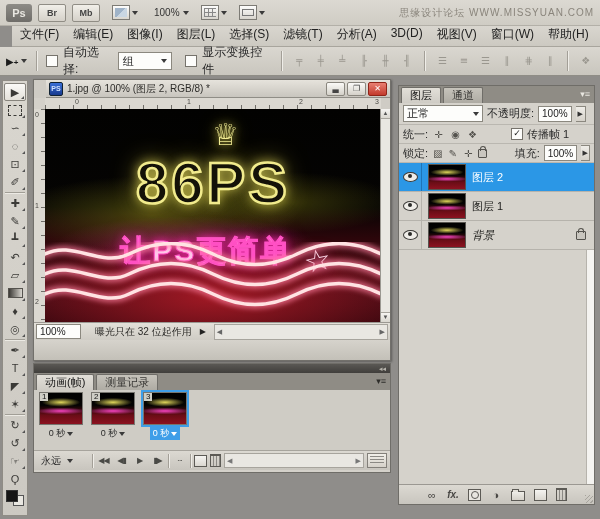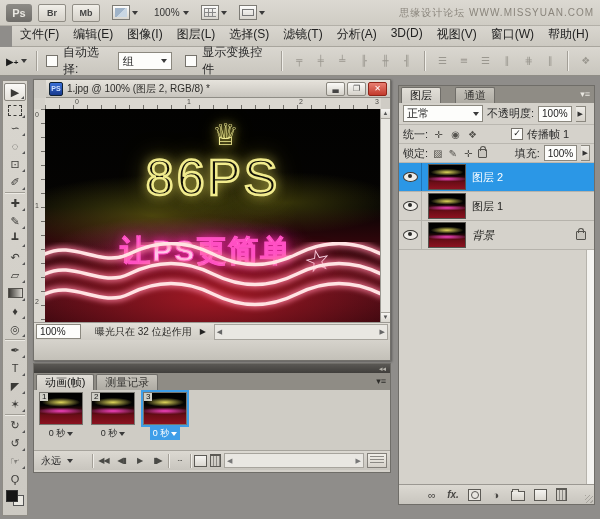--- a/index.html
+++ b/index.html
@@ -79,21 +79,21 @@
 
   .canvas{position:absolute;left:11px;top:29px;right:9px;bottom:38px;overflow:hidden;
      background:
        radial-gradient(ellipse 55% 18% at 42% 63%, rgba(255,60,180,.28), transparent 70%),
        radial-gradient(ellipse 60% 26% at 32% 50%, rgba(122,118,22,.55), transparent 72%),
        radial-gradient(ellipse 46% 20% at 72% 44%, rgba(110,106,18,.45), transparent 72%),
        radial-gradient(ellipse 75% 40% at 50% 88%, rgba(170,26,38,.9), transparent 78%),
        linear-gradient(#020201 0%,#050403 46%,#2e060b 62%,#55101a 78%,#3c080f 100%);}
   .crown{position:absolute;left:50%;top:8px;transform:translateX(-4%);font-size:30px;color:#f3ee96;
          text-shadow:0 0 8px rgba(235,225,90,.95),0 0 18px rgba(190,180,50,.8);}
-  .headline{position:absolute;left:50%;top:40px;transform:translateX(-50%);font-weight:normal;font-size:50px;
+  .headline{position:absolute;left:50%;top:40px;transform:translateX(-50%);font-weight:bold;font-size:58px;
             letter-spacing:3px;color:#141208;-webkit-text-stroke:2.5px #f1eb8d;
             text-shadow:0 0 12px rgba(235,225,95,.9),0 0 26px rgba(200,190,55,.75);white-space:nowrap;}
   .subline{position:absolute;left:48%;top:122px;transform:translateX(-50%);font-weight:bold;font-size:30px;
            color:#ffc9ec;-webkit-text-stroke:1px #ff4fc4;letter-spacing:2px;white-space:nowrap;
            text-shadow:0 0 8px rgba(255,50,190,.95),0 0 20px rgba(225,20,160,.8);}
   .star{position:absolute;left:77%;top:134px;font-size:30px;color:#ffe0ee;transform:rotate(-12deg);
         text-shadow:0 0 8px rgba(255,120,190,.9),0 0 16px rgba(255,60,150,.7);}
   .waves{position:absolute;left:0;right:0;bottom:6px;height:74px;}
 
   .vscroll{position:absolute;top:29px;right:0;width:9px;bottom:38px;background:#e9e7e2;border-left:1px solid #9b9892;}
@@ -136,21 +136,21 @@
   .asep{width:1px;height:14px;background:#a39f97;box-shadow:1px 0 0 #efede8;}
   .micon-page{width:11px;height:10px;border:1px solid #5c5a55;background:linear-gradient(#f5f4f1,#dad7d0);position:relative;}
   .micon-trash{width:9px;height:10px;border:1px solid #5c5a55;border-top:2px solid #5c5a55;background:
       repeating-linear-gradient(90deg,transparent 0 2px,#8b8984 2px 3px);}
   .ahscroll{flex:1;height:13px;background:#e9e7e2;border:1px solid #a7a49d;display:flex;align-items:center;justify-content:space-between;font-size:7px;color:#777;padding:0 2px;}
   .convbtn{width:18px;height:13px;border:1px solid #83807a;background:linear-gradient(#f1efe9,#d5d1c9);position:relative;}
   .convbtn:after{content:"";position:absolute;inset:2px;background:repeating-linear-gradient(#8b8984 0 1px,transparent 1px 3px);}
 
   
   .layerspanel{left:398px;top:85px;width:197px;height:420px;background:#d5d2cb;border:1px solid #6f6d68;box-sizing:border-box;display:flex;flex-direction:column;}
-  .lptabs{height:17px;background:#8f8c85;display:flex;align-items:flex-end;padding-left:2px;gap:14px;position:relative;flex:none;}
+  .lptabs{height:17px;background:#8f8c85;display:flex;align-items:flex-end;padding-left:2px;gap:2px;position:relative;flex:none;}
   .lpmenu{position:absolute;right:4px;top:3px;font-size:9px;color:#e8e6e0;}
   .blendrow{height:21px;display:flex;align-items:center;padding:0 4px;gap:4px;border-bottom:1px solid #bab7b0;flex:none;}
   .blenddd{width:72px;height:15px;background:#fdfdfb;border:1px solid #8b887f;font-size:11px;display:flex;align-items:center;justify-content:space-between;padding:0 3px;}
   .lbl{font-size:11px;color:#2a2a2a;white-space:nowrap;}
   .valbox{height:14px;background:#fdfdfb;border:1px solid #8b887f;font-size:10px;display:flex;align-items:center;padding:0 3px;}
   .spin{width:9px;height:14px;border:1px solid #8b887f;border-left:none;background:linear-gradient(#efede8,#d5d1c9);
         font-size:7px;display:flex;align-items:center;justify-content:center;color:#333;}
   .unifyrow,.lockrow{height:18px;display:flex;align-items:center;padding:0 4px;gap:4px;border-bottom:1px solid #bab7b0;flex:none;}
   .uicon{font-size:10px;color:#55534e;width:13px;text-align:center;}
   .lockico{width:8px;height:7px;border:1px solid #55534e;border-radius:1px;position:relative;background:#c9c6bf;}

